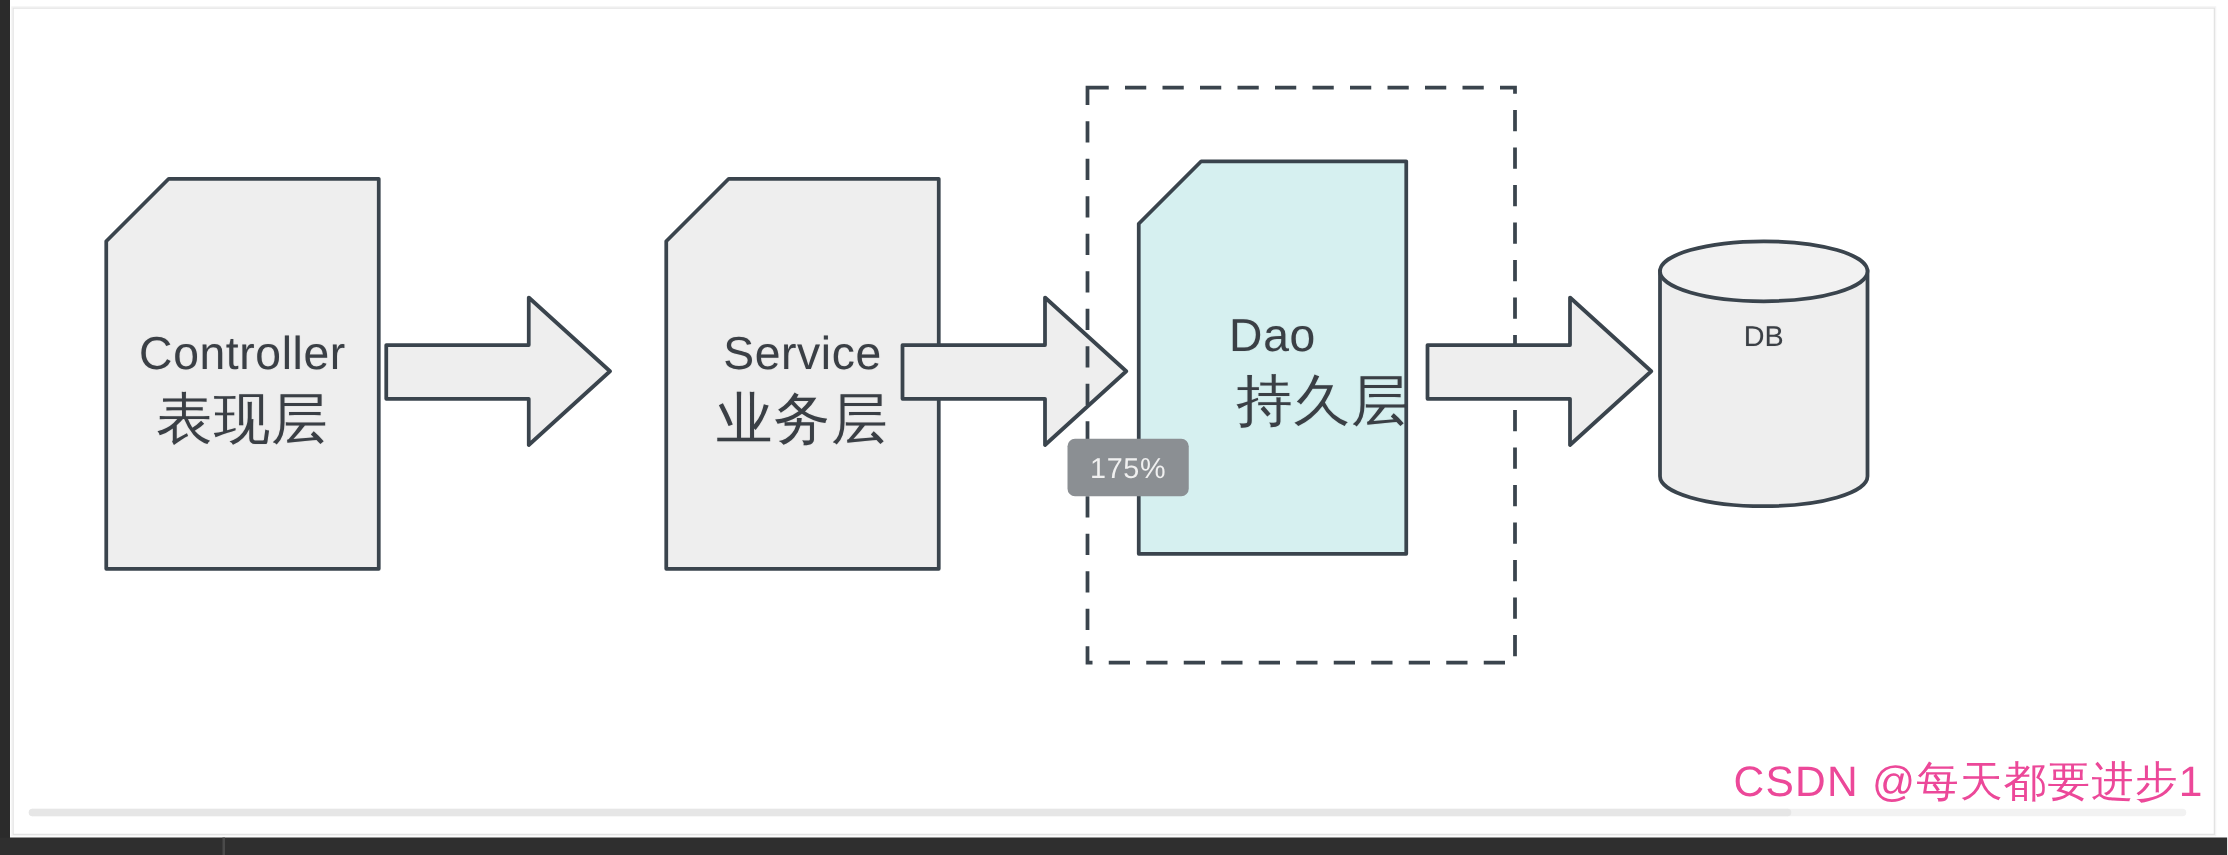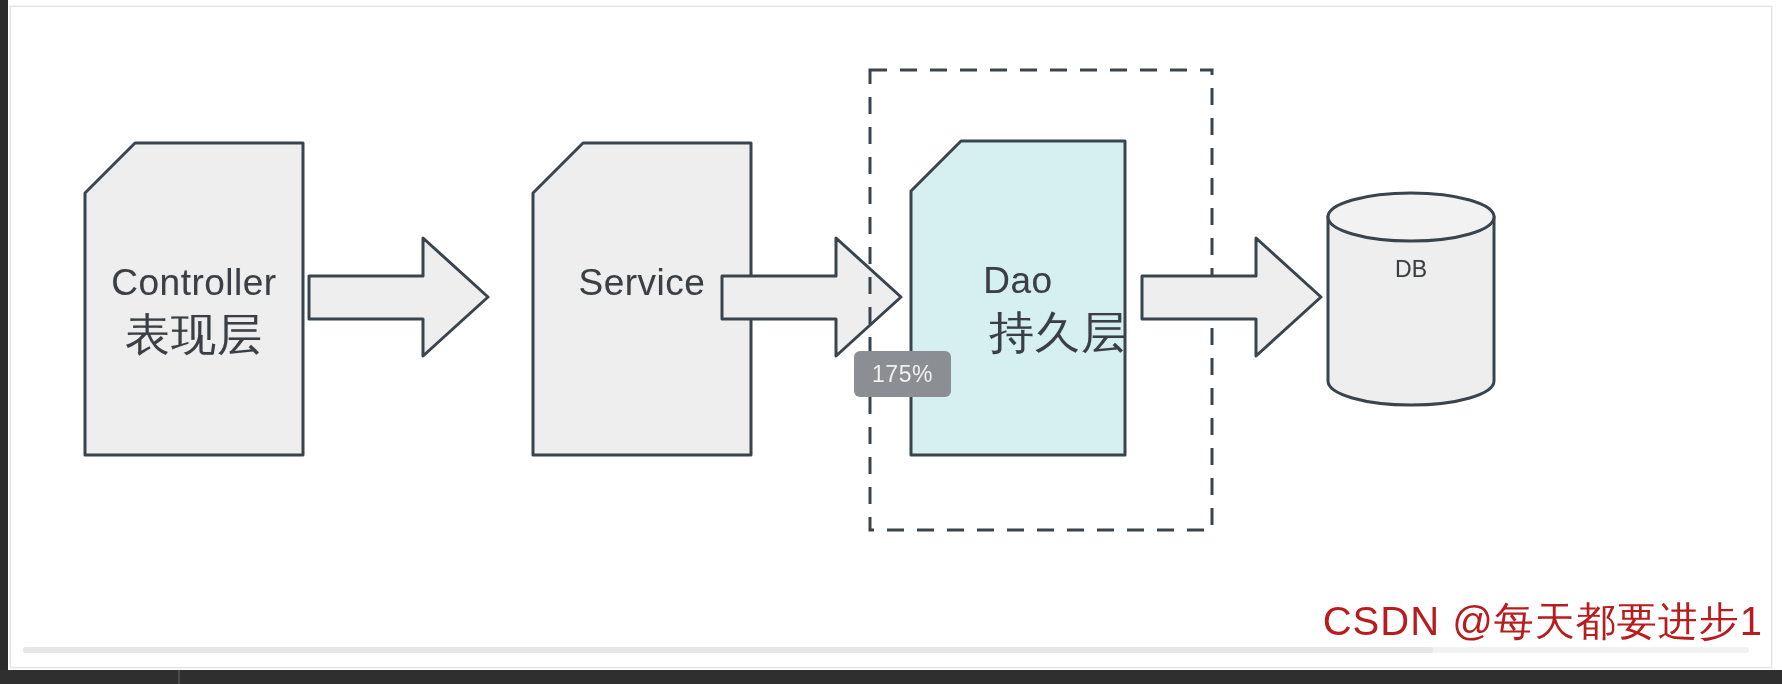--- a/index.html
+++ b/index.html
@@ -115,22 +115,22 @@
     justify-content: center;
     letter-spacing: 0.5px;
     text-align: right;
   }
 
   
   .watermark {
     position: absolute;
     right: 8px;
     bottom: 18px;
-    font-size: 40px;
-    color: #b91c1c;
+    font-size: 34px;
+    color: #ec4899;
     white-space: nowrap;
     letter-spacing: 1px;
     pointer-events: none;
   }
 </style>
 </head>
 <body>
 
 <div id="screen">
 
@@ -150,35 +150,36 @@
       <svg width="185" height="125" viewBox="0 0 185 125">
         <path d="M 3 41 L 117 41 L 117 3 L 182 62 L 117 121 L 117 84 L 3 84 Z" fill="#eeeeee" stroke="#3a444d" stroke-width="3" stroke-linejoin="round"></path>
       </svg>
     </div>
 
     <div class="node" style="left:484px; top:134px; width:222px; height:316px;margin-left:36px;">
       <svg width="222" height="316" viewBox="0 0 222 316">
         <path d="M 52 2 L 220 2 L 220 314 L 2 314 L 2 52 Z" fill="#eeeeee" stroke="#3a444d" stroke-width="3" stroke-linejoin="round"></path>
       </svg>
       <div class="node-label label-en" style="top:118px;">Service</div>
+      <div class="node-label label-cn" style="top:165px;">业务层</div>
     </div>
 
     <div class="node" style="left:708px; top:228px; width:185px; height:125px;">
       <svg width="185" height="125" viewBox="0 0 185 125">
         <path d="M 3 41 L 117 41 L 117 3 L 182 62 L 117 121 L 117 84 L 3 84 Z" fill="#eeeeee" stroke="#3a444d" stroke-width="3" stroke-linejoin="round"></path>
       </svg>
     </div>
 
     <div class="node" style="left:856px; top:60px; width:348px; height:466px;">
       <svg width="348" height="466" viewBox="0 0 348 466">
         <rect x="3" y="3" width="342" height="460" fill="none" stroke="#3a444d" stroke-width="3" stroke-dasharray="17 13"></rect>
       </svg>
     </div>
 
-    <div class="node" style="left:898px; top:132px; width:218px; height:306px;">
+    <div class="node" style="left:898px; top:120px; width:218px; height:306px;">
       <svg width="218" height="318" viewBox="0 0 218 318">
         <path d="M 52 2 L 216 2 L 216 316 L 2 316 L 2 52 Z" fill="#d6f0f0" stroke="#3a444d" stroke-width="3" stroke-linejoin="round"></path>
       </svg>
       <div class="node-label label-en" style="top:118px;">Dao</div>
       <div class="node-label label-cn" style="top:165px;padding-left:40px;">持久层</div>
     </div>
 
     <div class="node" style="left:1128px; top:228px; width:185px; height:125px;">
       <svg width="185" height="125" viewBox="0 0 185 125">
         <path d="M 3 41 L 117 41 L 117 3 L 182 62 L 117 121 L 117 84 L 3 84 Z" fill="#eeeeee" stroke="#3a444d" stroke-width="3" stroke-linejoin="round"></path>

